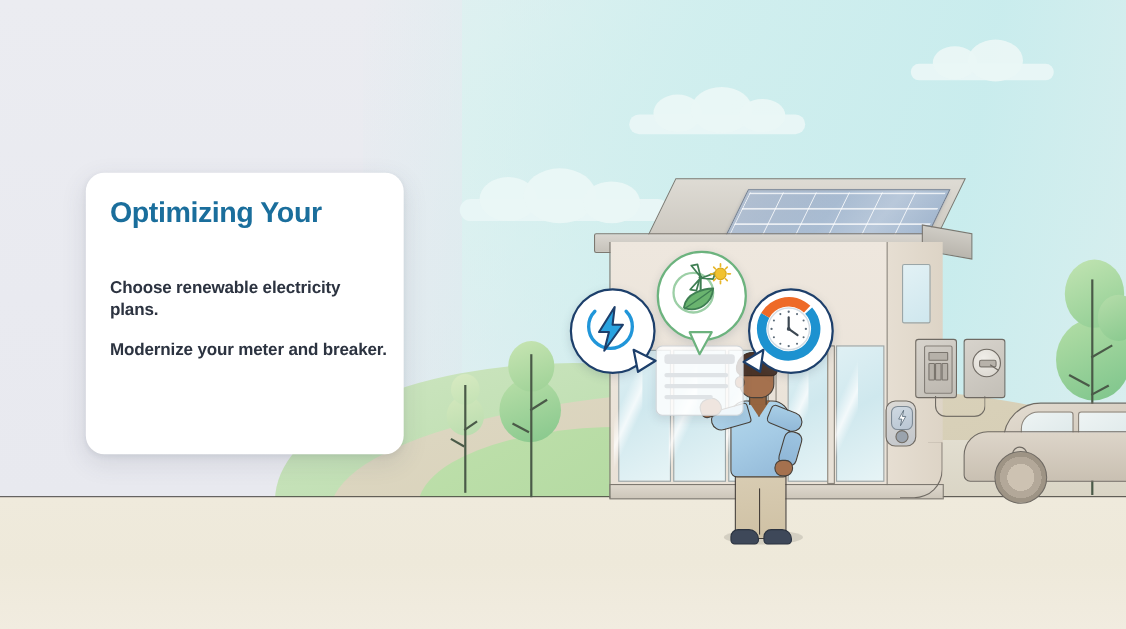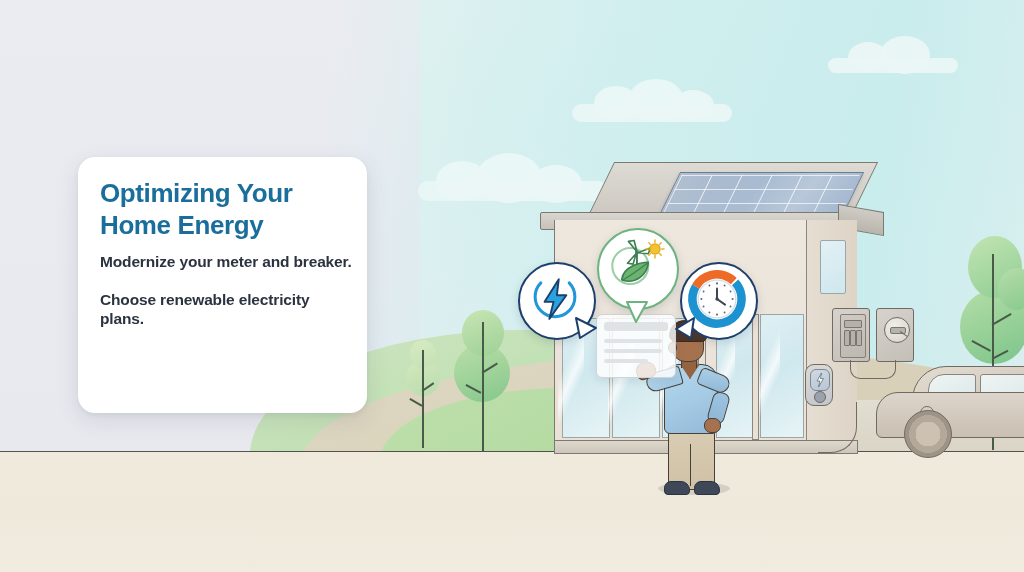--- a/index.html
+++ b/index.html
@@ -475,21 +475,20 @@
       <circle cx="37" cy="37" r="1.8" fill="#3c4752"></circle>
     </svg>
   </div>
   <svg width="26" height="26" style="position:absolute;left:672px;top:316px;">
     <path d="M22 2 L4 13 L19 22 Z" fill="#ffffff" stroke="#1d3f6b" stroke-width="2" stroke-linejoin="round"></path>
   </svg>
 
   <div class="card">
     <div class="card-title">
       <div>Optimizing Your</div>
-      <div>Home Energy</div>
     </div>
     <div class="card-body">
+      <p class="card-para">Choose renewable electricity plans.</p>
       <p class="card-para">Modernize your meter and breaker.</p>
-      <p class="card-para">Choose renewable electricity plans.</p>
     </div>
   </div>
 
 </div>
 
 </body></html>

